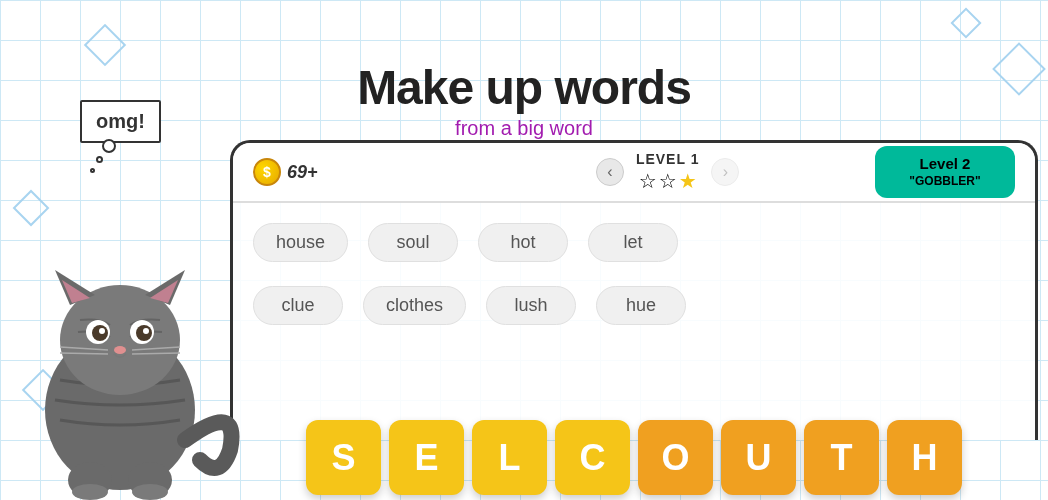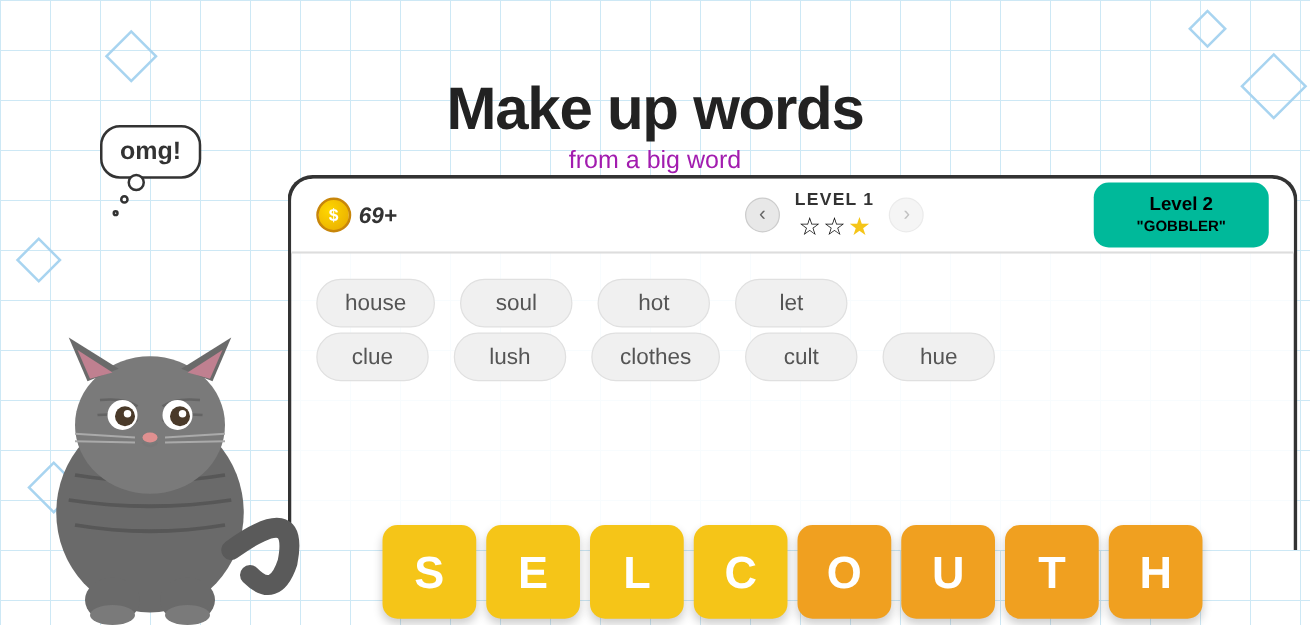--- a/index.html
+++ b/index.html
@@ -166,21 +166,21 @@
     }
     .next-level-btn .level-name {
       font-size: 12px;
     }
 
     
     .words-area {
       padding: 20px 20px 10px 20px;
       display: flex;
       flex-direction: column;
-      gap: 4px;
+      gap: 24px;
     }
 
     .words-row {
       display: flex;
       gap: 20px;
       align-items: center;
     }
 
     .word-pill {
       background: #f0f0f0;
@@ -238,21 +238,21 @@
       z-index: 5;
     }
 
     
     .speech-bubble {
       position: absolute;
       top: 100px;
       left: 80px;
       background: white;
       border: 2.5px solid #333;
-      border-radius: 16px;
+      border-radius: 2px;
       padding: 8px 14px;
       font-size: 20px;
       font-weight: 700;
       color: #333;
       z-index: 6;
     }
     .speech-bubble::after {
       content: '';
       position: absolute;
       bottom: -12px;
@@ -384,23 +384,22 @@
 
   <div class="words-area">
     <div class="words-row">
       <div class="word-pill">house</div>
       <div class="word-pill">soul</div>
       <div class="word-pill">hot</div>
       <div class="word-pill">let</div>
     </div>
     <div class="words-row">
       <div class="word-pill">clue</div>
+      <div class="word-pill">clothes</div>
       <div class="word-pill">lush</div>
-      <div class="word-pill">clothes</div>
-      <div class="word-pill">cult</div>
       <div class="word-pill">hue</div>
     </div>
   </div>
 </div>
 
 <div class="letter-tiles-bar">
   <div class="letter-tile yellow">S</div>
   <div class="letter-tile yellow">E</div>
   <div class="letter-tile yellow">L</div>
   <div class="letter-tile yellow">C</div>

